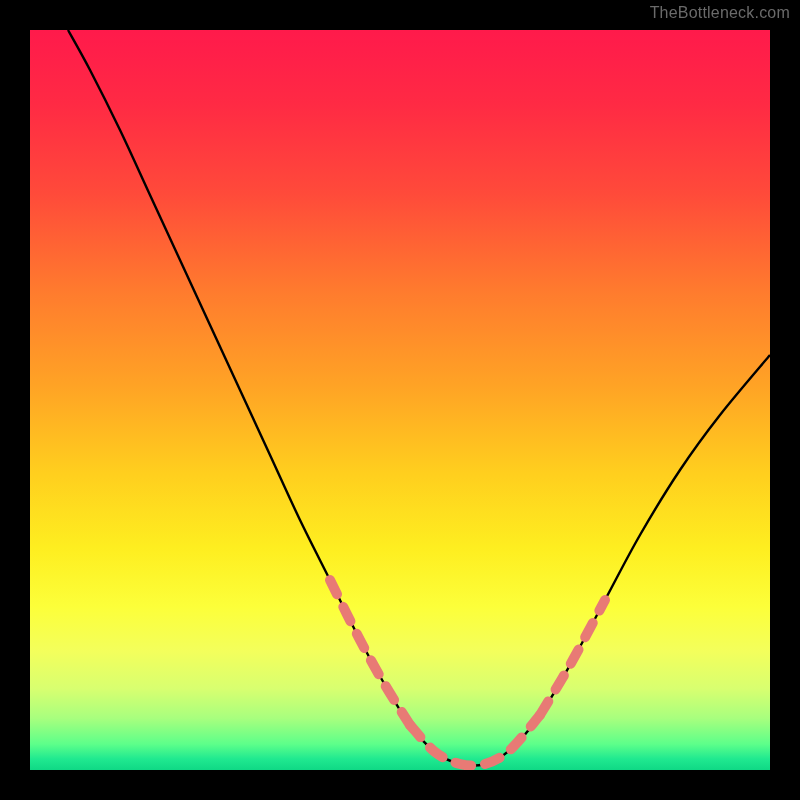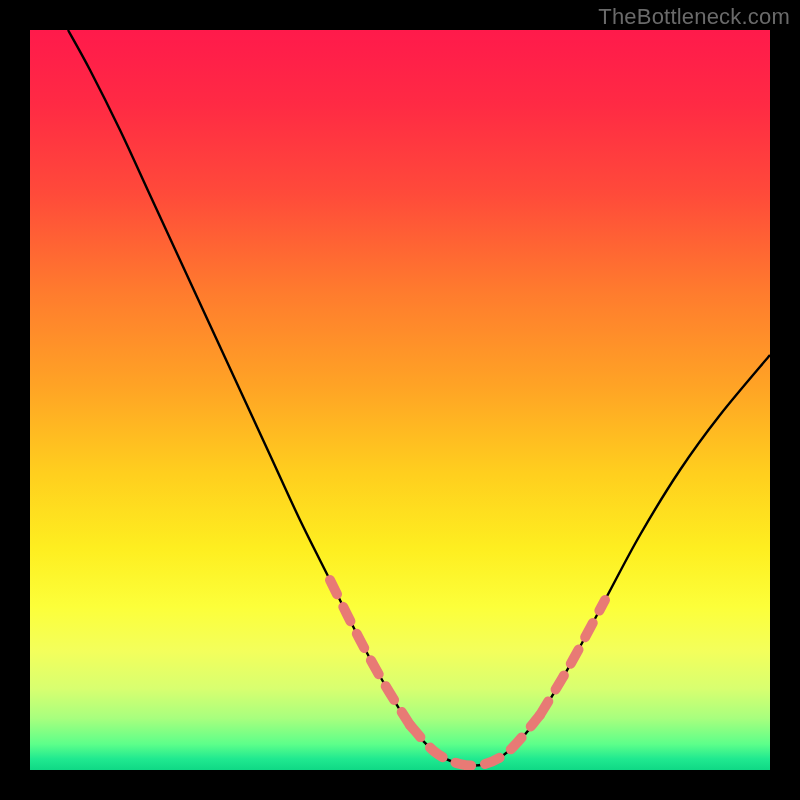--- a/index.html
+++ b/index.html
@@ -24,21 +24,21 @@
     left: 0;
     top: 0;
     width: 100%;
     height: 100%;
   }
   .watermark {
     position: absolute;
     top: 4px;
     right: 10px;
     color: #6a6a6a;
-    font-size: 22px;
+    font-size: 16px;
     font-weight: 500;
     letter-spacing: 0.2px;
     user-select: none;
   }
   svg.curve {
     position: absolute;
     left: 0;
     top: 0;
     width: 100%;
     height: 100%;

